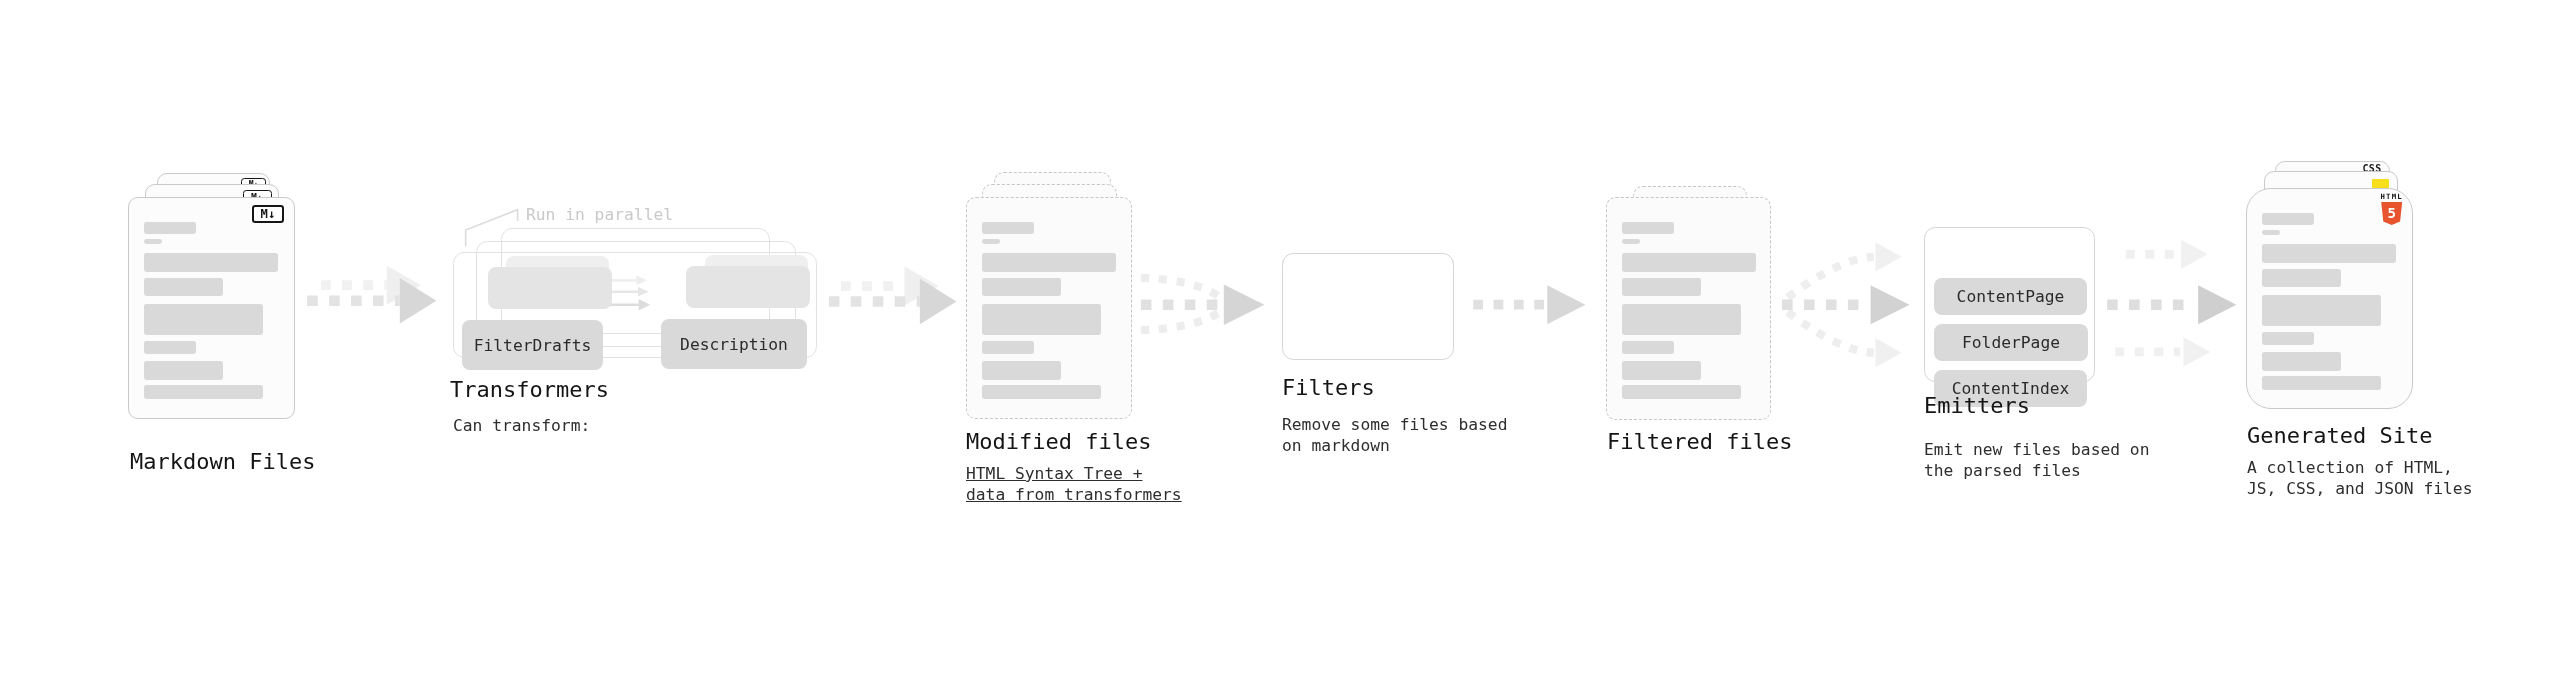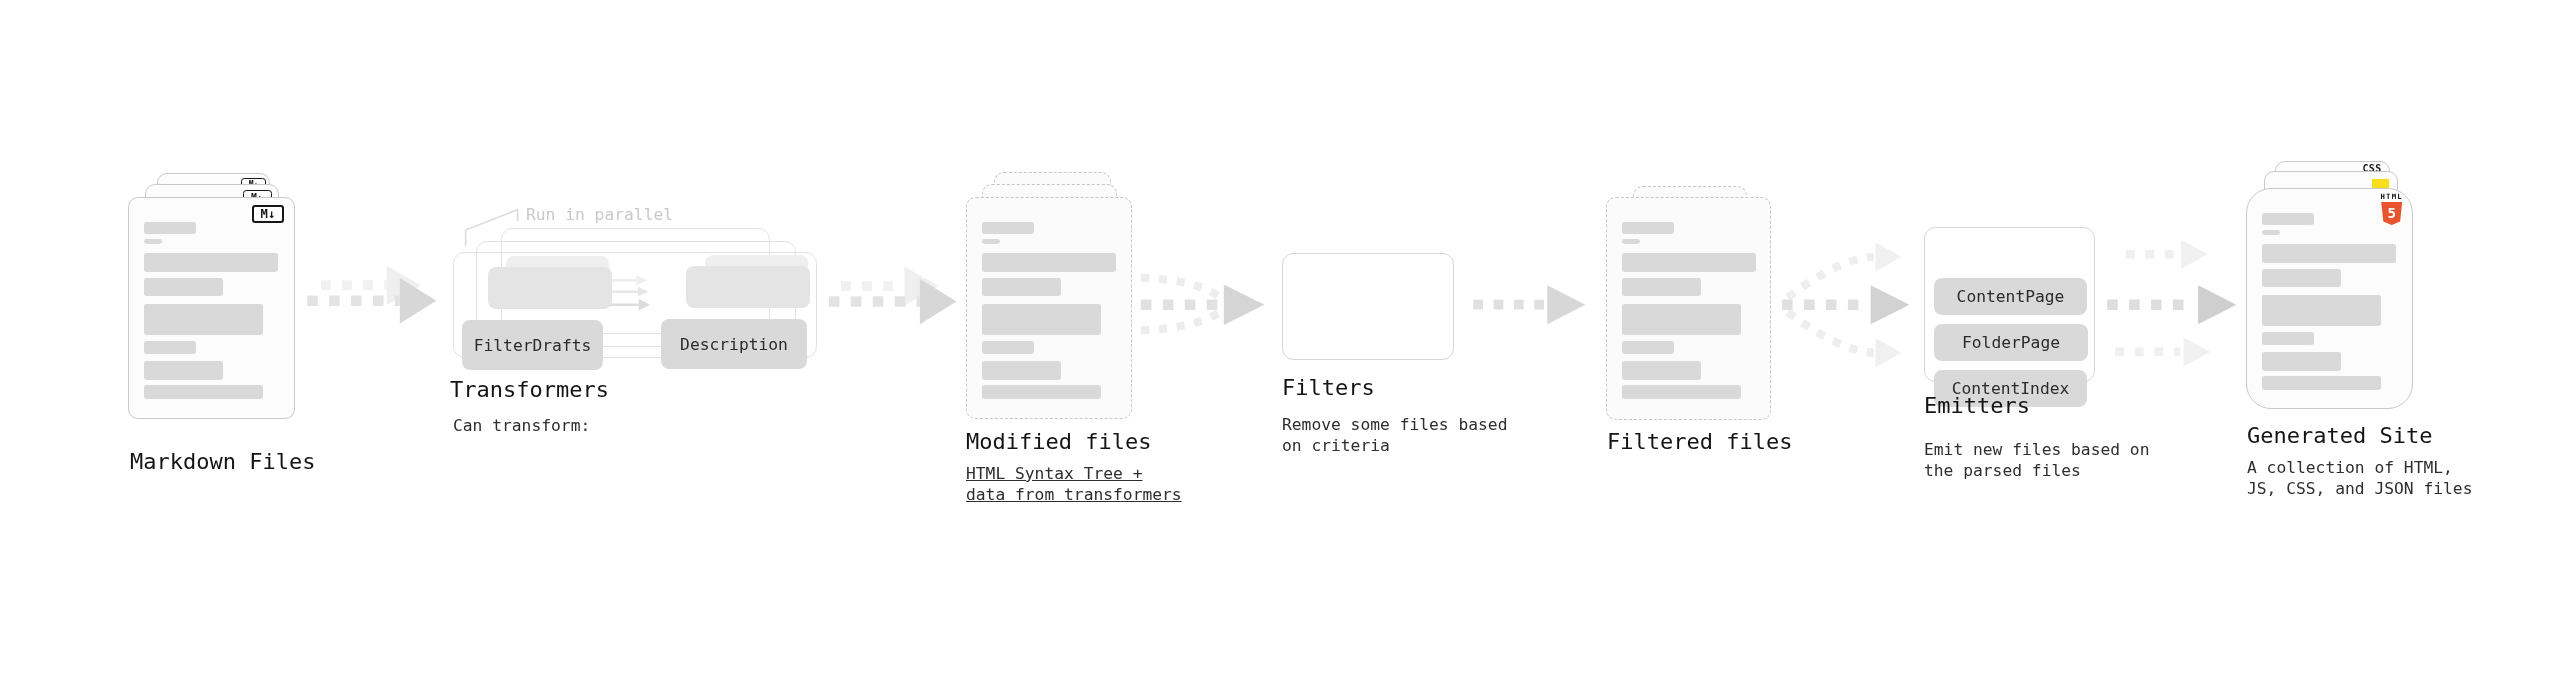--- a/index.html
+++ b/index.html
@@ -221,21 +221,21 @@
     <div class="bar b7"></div>
     <div class="bar b8"></div>
   </div>
   <div class="section-label" style="left:966px;top:429px;">Modified files</div>
   <div class="caption" style="left:966px;top:463px;text-decoration:underline;">HTML Syntax Tree +
 data from transformers</div>
 
   <div class="frame strong" style="left:1282px;top:253px;width:172px;height:107px;"></div>
   <div class="section-label" style="left:1282px;top:375px;">Filters</div>
   <div class="caption" style="left:1282px;top:414px;">Remove some files based
-on criteria</div>
+on markdown</div>
 
   <div class="card dashed narrow" style="left:1633px;top:186px;width:114px;height:81px;"></div>
   <div class="card dashed" style="left:1606px;top:197px;width:165px;height:223px;">
     <div class="bar b1"></div>
     <div class="bar b2"></div>
     <div class="bar b3"></div>
     <div class="bar b4"></div>
     <div class="bar b5"></div>
     <div class="bar b6"></div>
     <div class="bar b7"></div>

